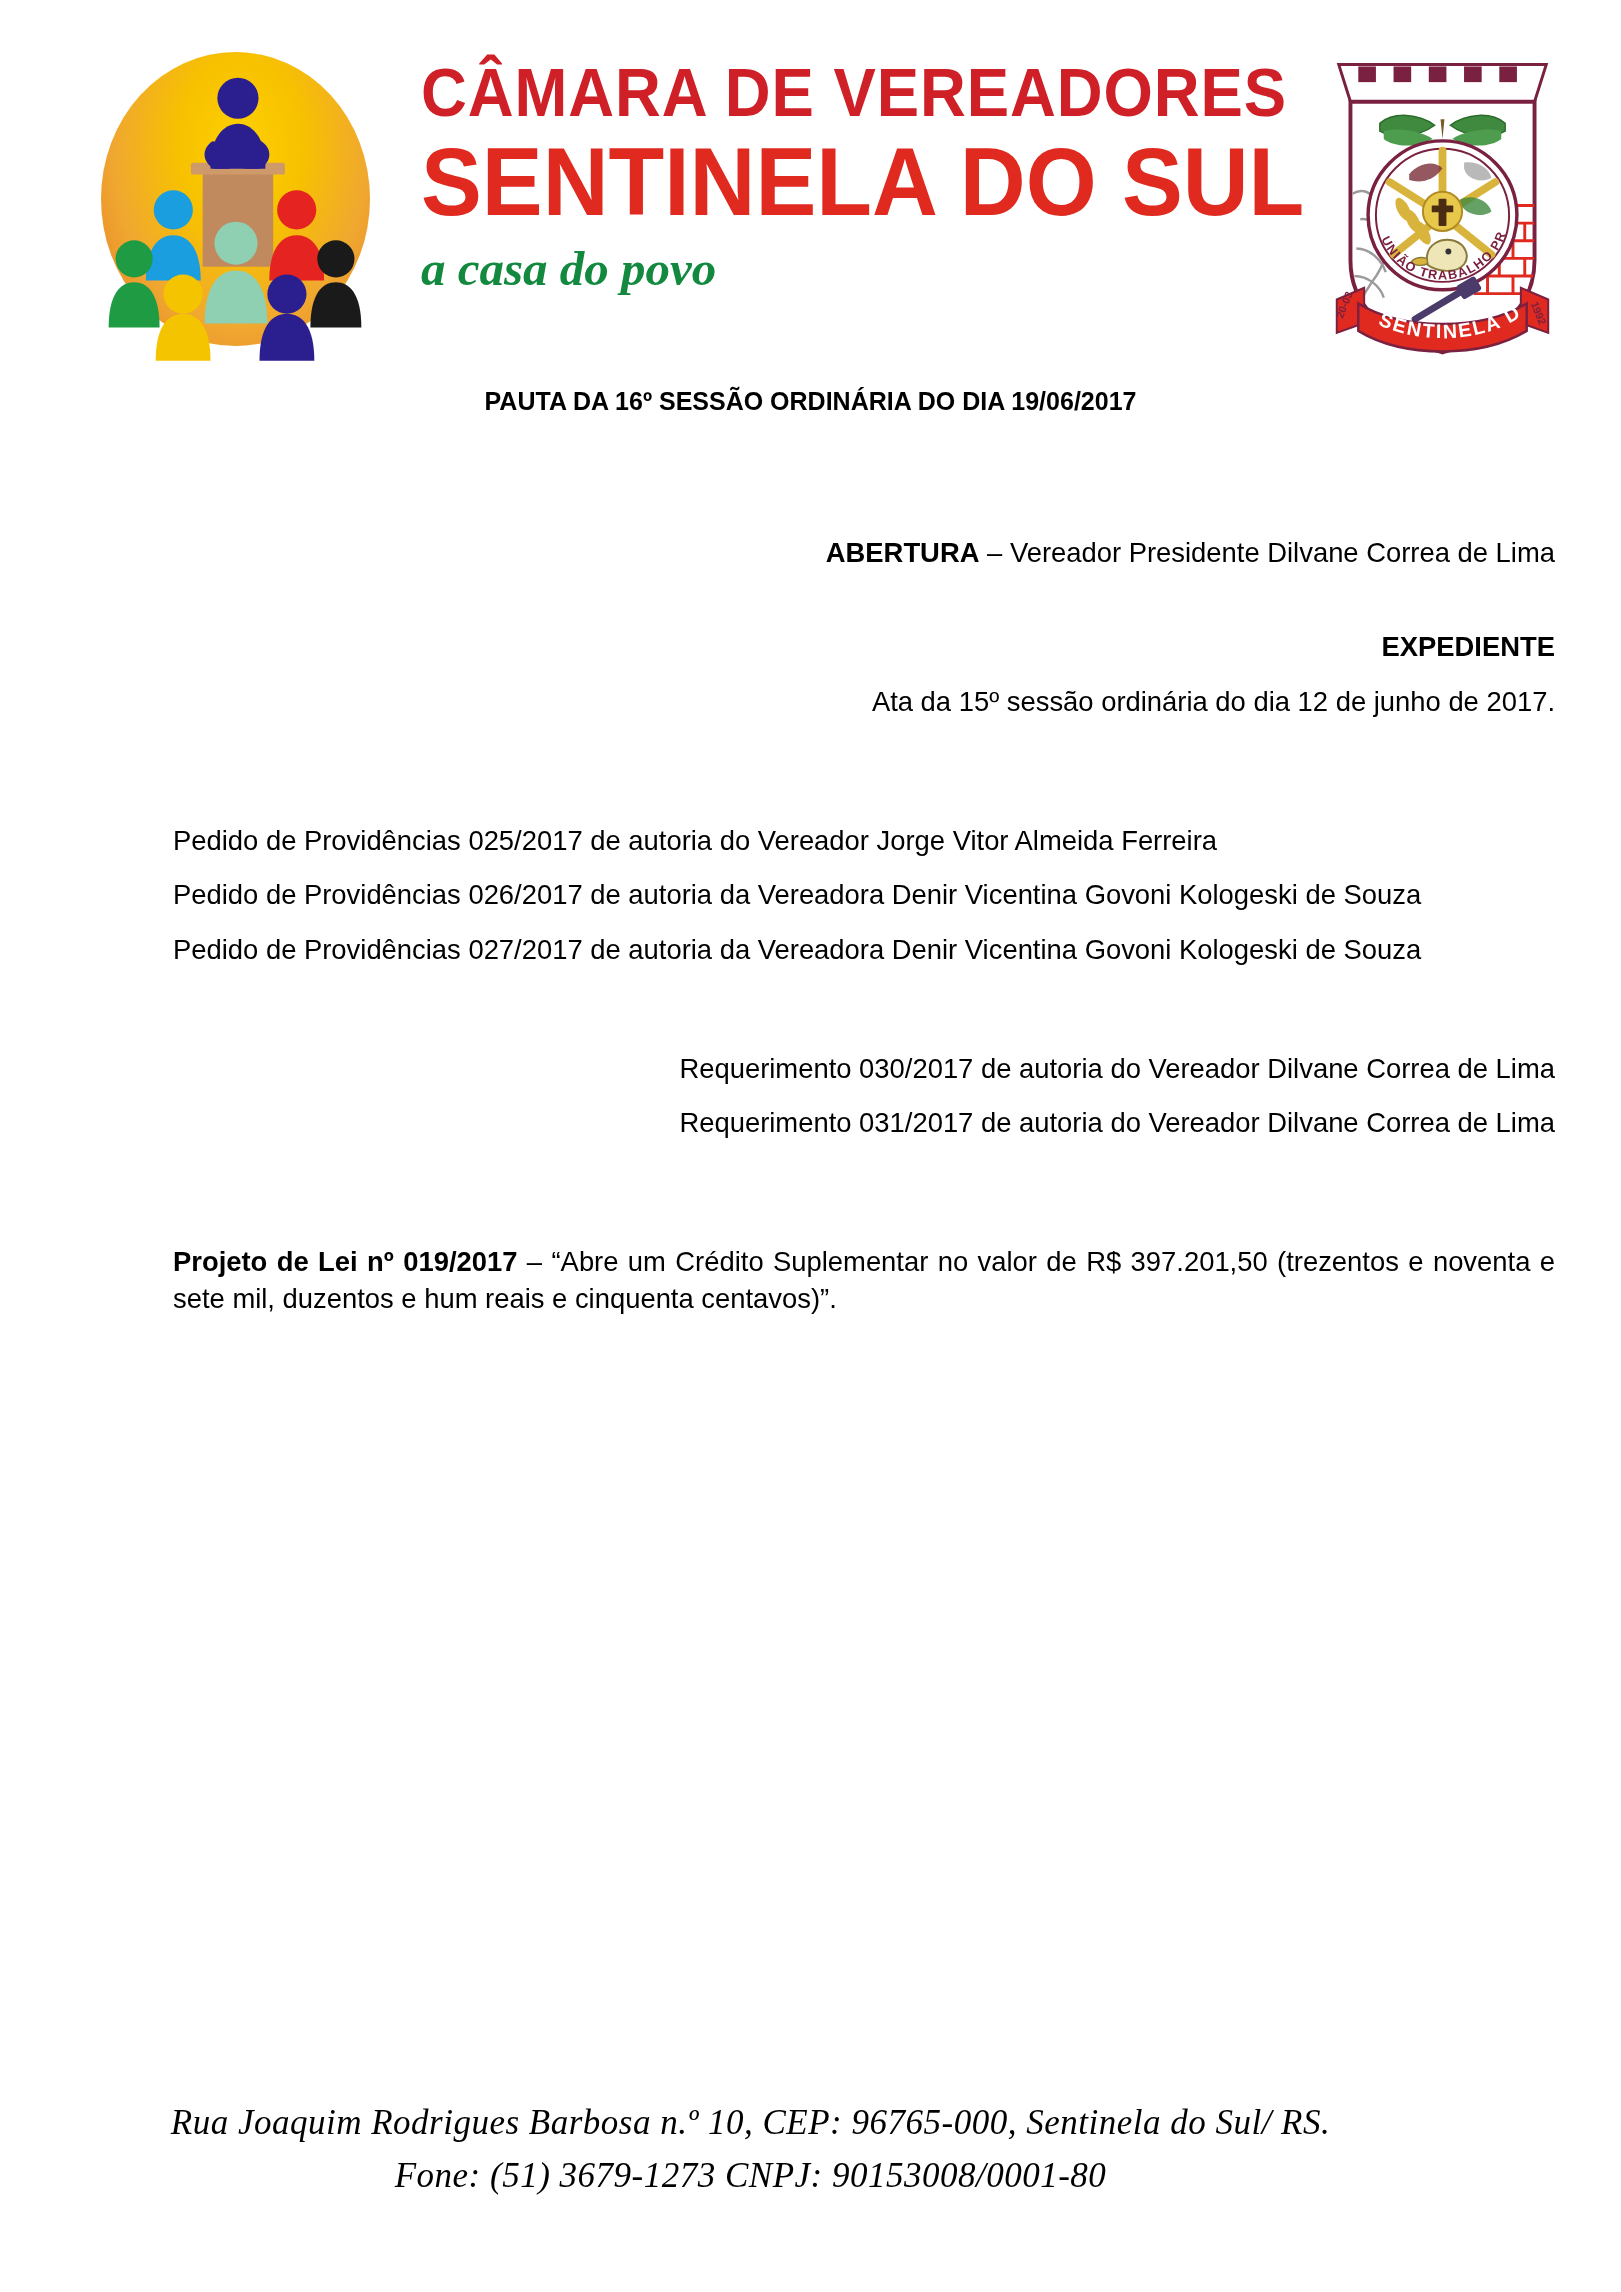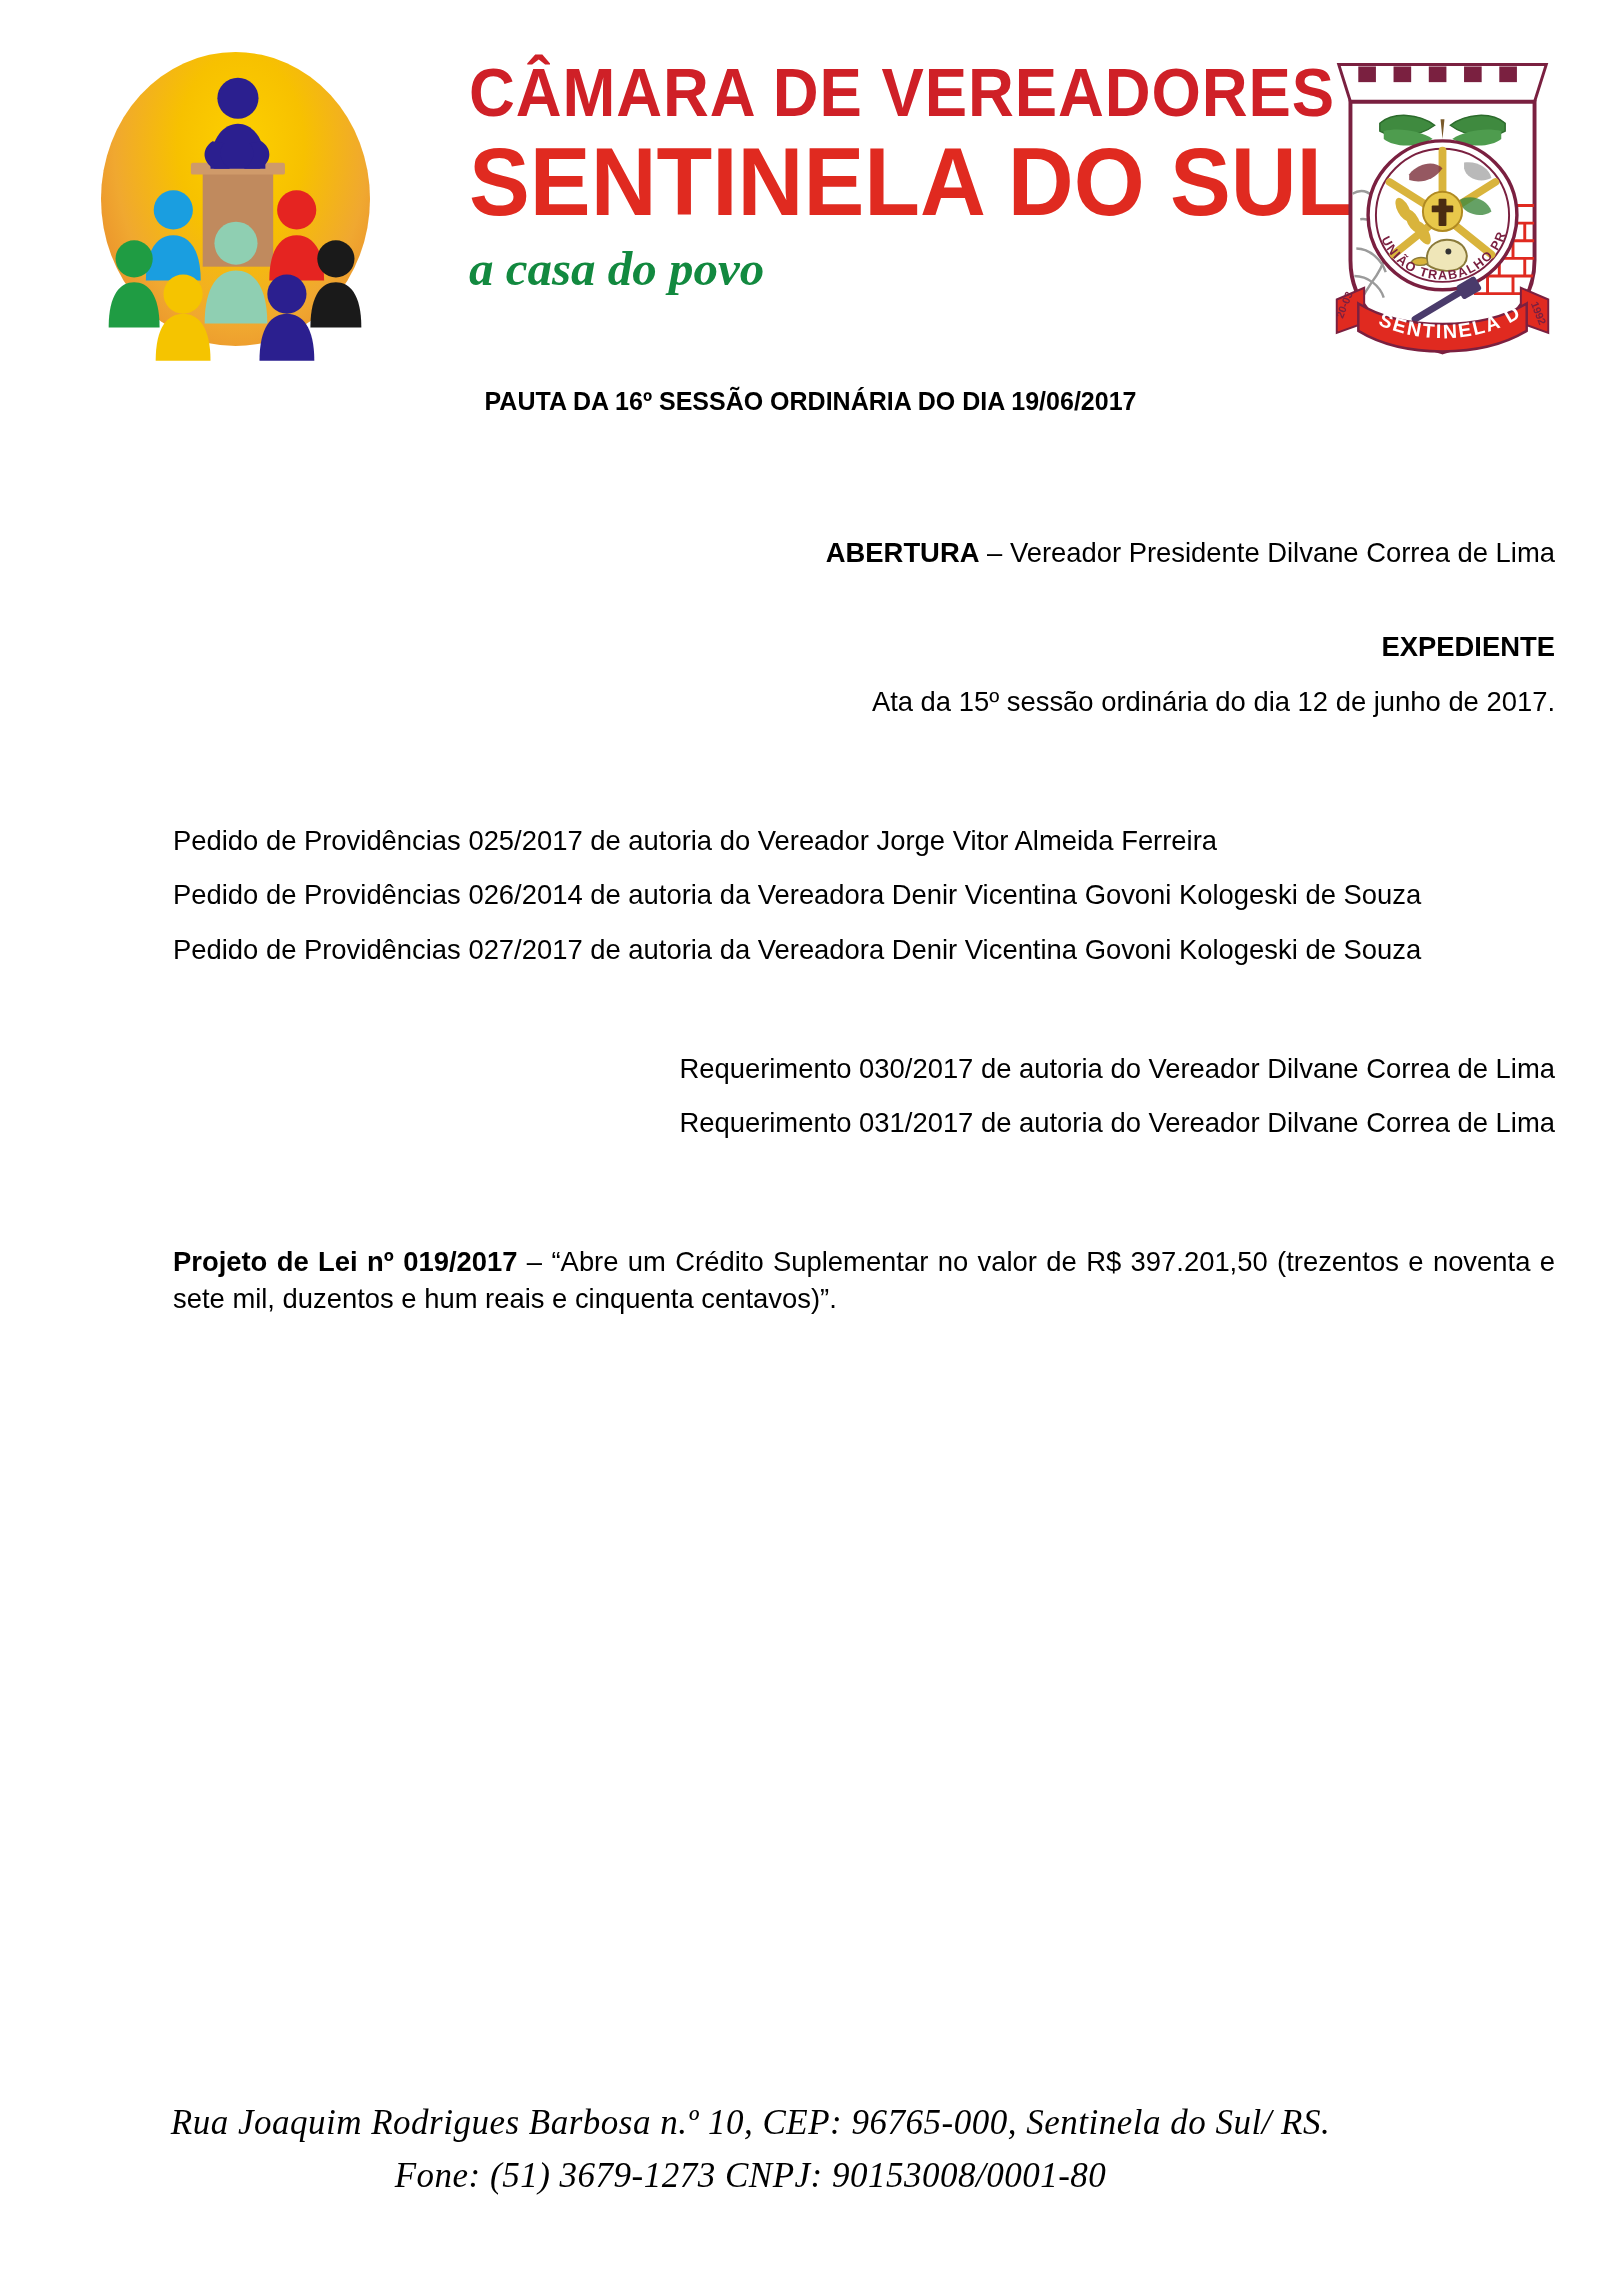--- a/index.html
+++ b/index.html
@@ -57,21 +57,20 @@
     height: 314px;
   }
 
   
   .wordmark {
     position: absolute;
     left: 421px;
     top: 27.4px;
     width: 872px;
     height: 304px;
-    margin-left: 48px;
   }
   .wm-line1 {
     font-family: "Liberation Sans Narrow", "Liberation Sans", sans-serif;
     font-weight: bold;
     font-size: 69px;
     line-height: 74px;
     letter-spacing: 1px;
     color: #cf2027;
     transform: scaleX(0.92);
     transform-origin: left center;
@@ -314,21 +313,21 @@
     <p class="para nojust b">EXPEDIENTE</p>
 
     <div class="sp-xs"></div>
 
     <p class="para nojust">Ata da 15º sessão ordinária do dia 12 de junho de 2017.</p>
 
     <div class="sp-xl"></div>
 
     <p class="para">Pedido de Providências 025/2017 de autoria do Vereador Jorge Vitor Almeida Ferreira</p>
     <div class="sp-xs"></div>
-    <p class="para">Pedido de Providências 026/2014 de autoria da Vereadora Denir Vicentina Govoni Kologeski de Souza</p>
+    <p class="para">Pedido de Providências 026/2017 de autoria da Vereadora Denir Vicentina Govoni Kologeski de Souza</p>
     <div class="sp-xs"></div>
     <p class="para">Pedido de Providências 027/2017 de autoria da Vereadora Denir Vicentina Govoni Kologeski de Souza</p>
 
     <div class="sp-l"></div>
 
     <p class="para nojust">Requerimento 030/2017 de autoria do Vereador Dilvane Correa de Lima</p>
     <div class="sp-xs"></div>
     <p class="para nojust">Requerimento 031/2017 de autoria do Vereador Dilvane Correa de Lima</p>
 
     <div class="sp-xl"></div>

